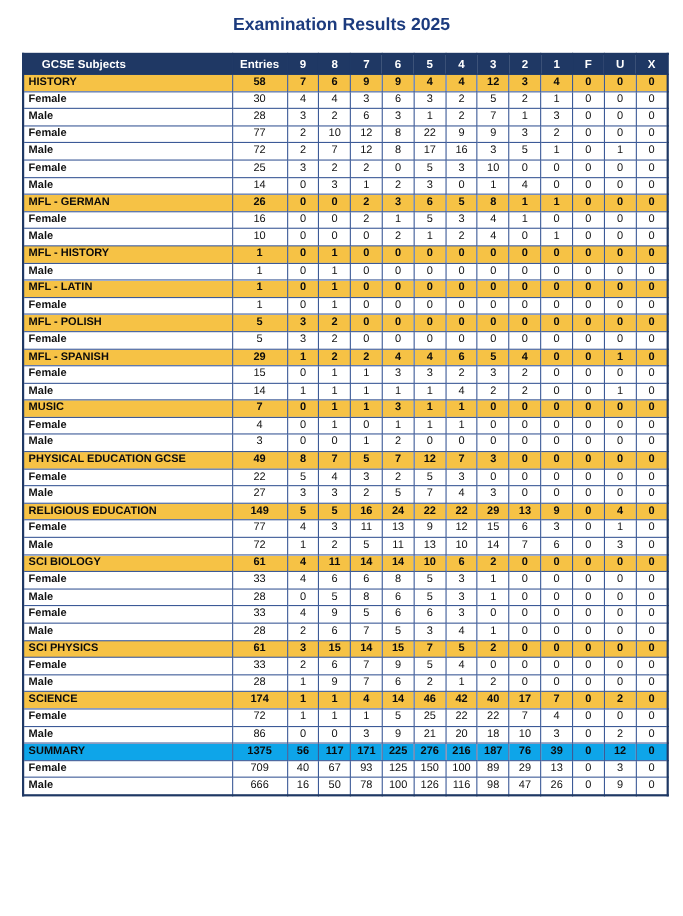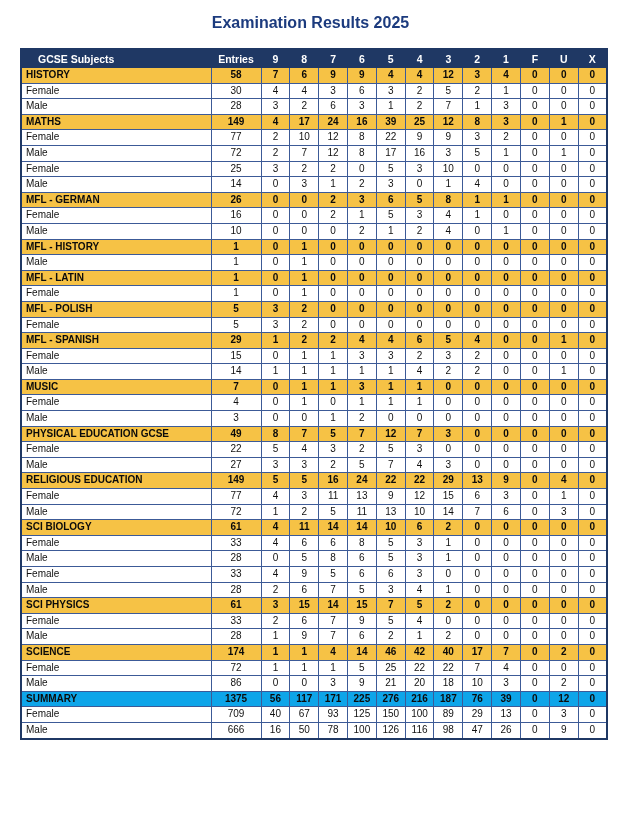--- a/index.html
+++ b/index.html
@@ -50,20 +50,21 @@
     color:#111111;
     border:1px solid #3c5a97;
     text-align:center;
     line-height:14.6px;
     overflow:hidden;
     white-space:nowrap;
   }
   tbody td.label{
     text-align:left;
     padding-left:4px;
+    font-weight:bold;
   }
   tr.subject td{
     background:#f6c245;
     font-weight:bold;
     color:#0b0b0b;
   }
   tr.summary td{
     background:#0ea5e9;
     font-weight:bold;
     color:#0b0b0b;
@@ -155,36 +156,20 @@
           <td>3</td>
           <td>1</td>
           <td>2</td>
           <td>7</td>
           <td>1</td>
           <td>3</td>
           <td>0</td>
           <td>0</td>
           <td>0</td>
         </tr>
-        <tr class="subject">
-          <td class="label">MATHS</td>
-          <td>149</td>
-          <td>4</td>
-          <td>17</td>
-          <td>24</td>
-          <td>16</td>
-          <td>39</td>
-          <td>25</td>
-          <td>12</td>
-          <td>8</td>
-          <td>3</td>
-          <td>0</td>
-          <td>1</td>
-          <td>0</td>
-        </tr>
         <tr class="detail">
           <td class="label">Female</td>
           <td>77</td>
           <td>2</td>
           <td>10</td>
           <td>12</td>
           <td>8</td>
           <td>22</td>
           <td>9</td>
           <td>9</td>

